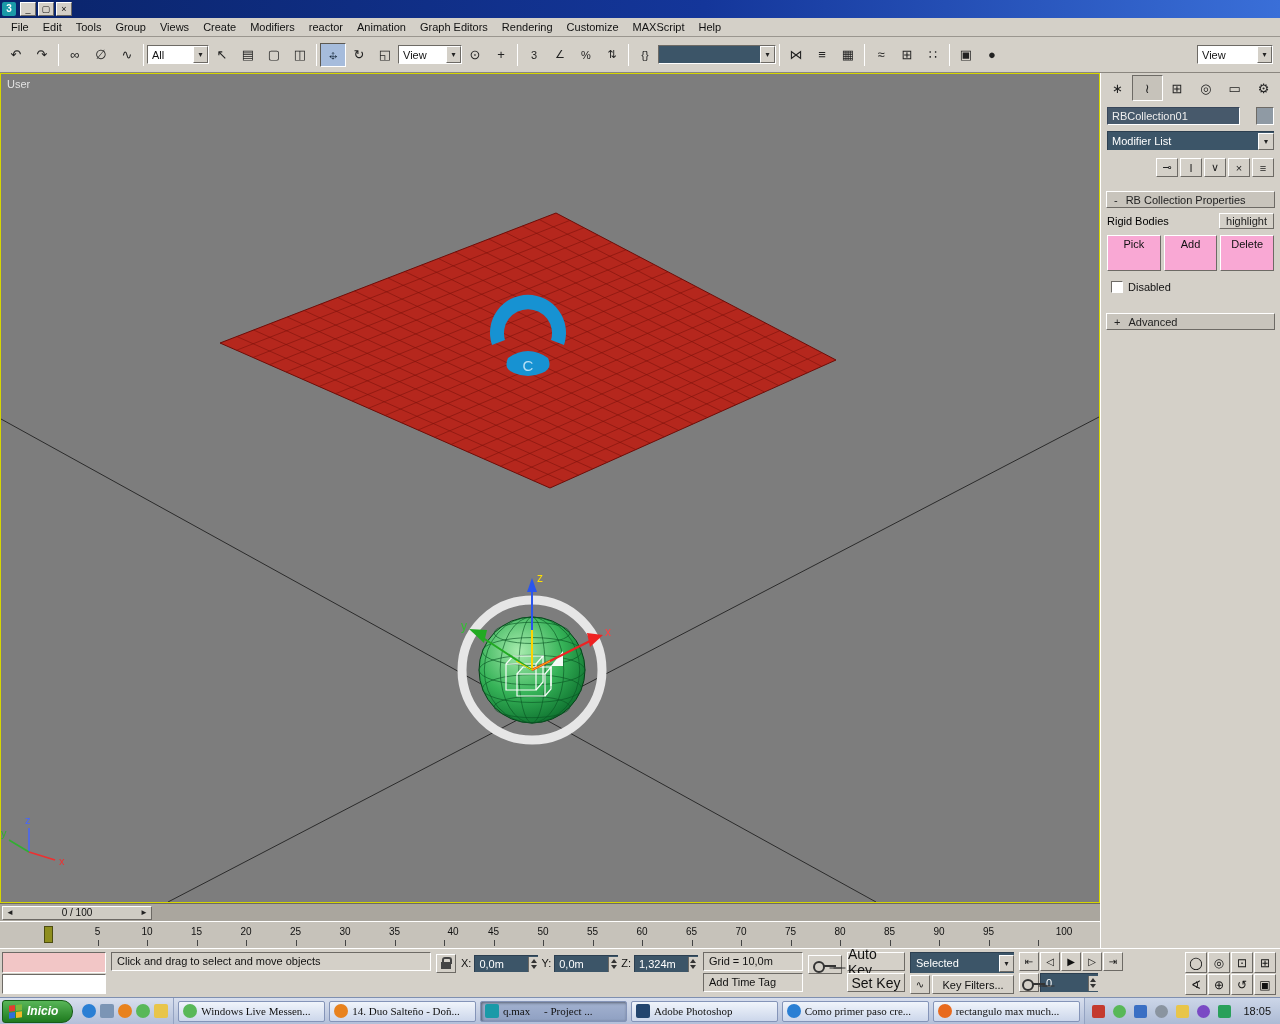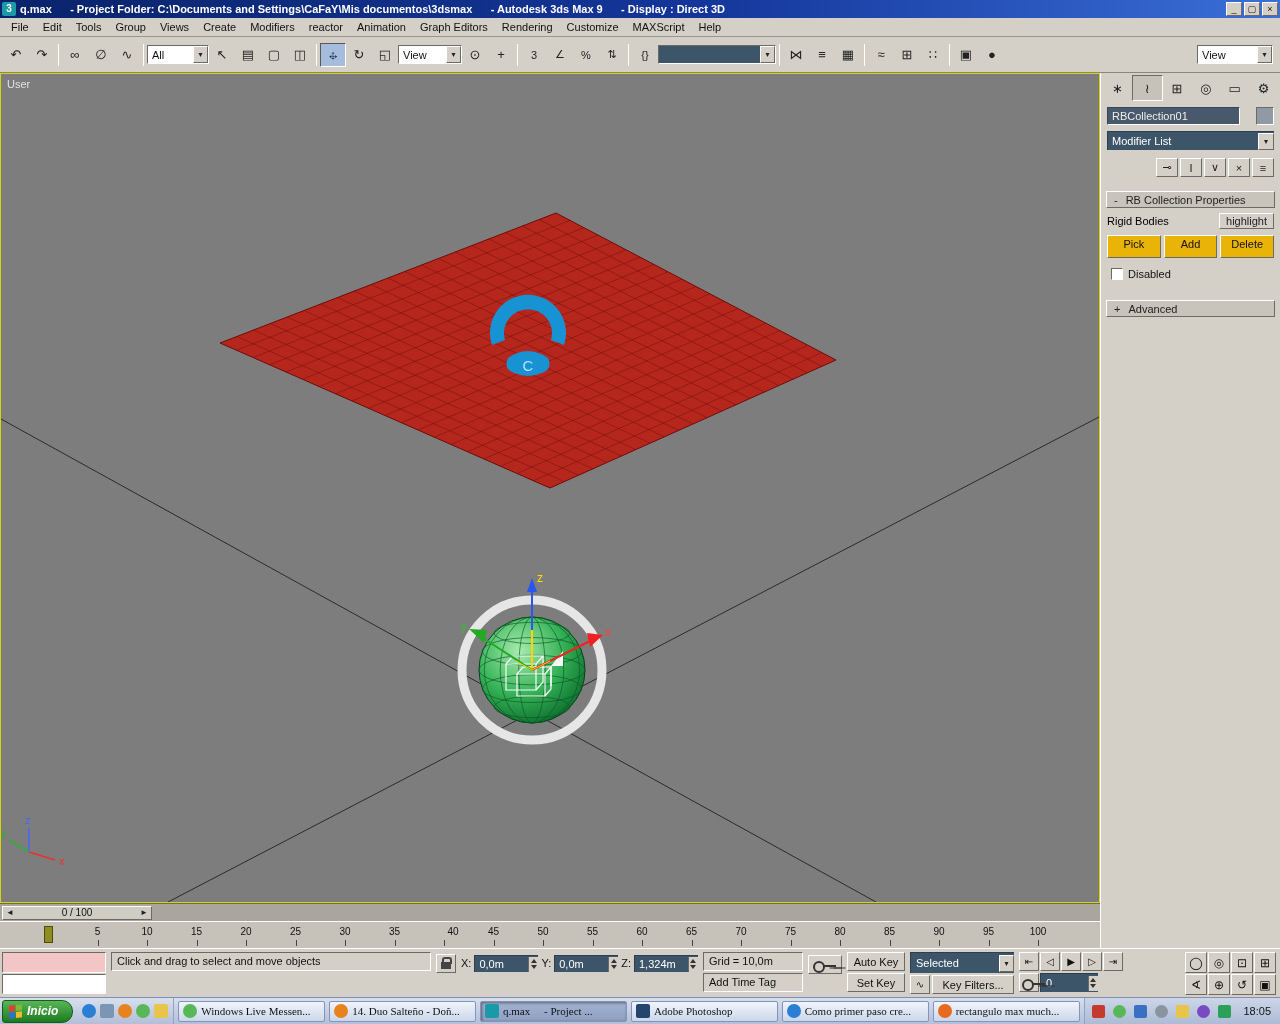--- a/index.html
+++ b/index.html
@@ -59,21 +59,21 @@
   .stackrow { height:17px; padding:2px 6px; color:#fff; background:#5f7488; }
   .stackbtns { display:flex; gap:2px; margin:4px 6px; justify-content:flex-end; }
   .sb { width:22px; height:19px; background:#d4d0c8; border-top:1px solid #fff; border-left:1px solid #fff; border-right:1px solid #6d6a65; border-bottom:1px solid #6d6a65; font-size:11px; display:flex; align-items:center; justify-content:center; color:#222; }
   .rollout { height:17px; margin:10px 5px 0; background:#c8c4bc; border-top:1px solid #fff; border-left:1px solid #fff; border-right:1px solid #6d6a65; border-bottom:1px solid #6d6a65; display:flex; align-items:center; gap:8px; padding:0 7px; color:#222; }
   .rollout.adv { margin-top:14px; }
   .rbrow { display:flex; align-items:center; margin:5px 6px 2px; }
   .hlbtn { margin-left:auto; height:16px; padding:1px 6px; background:#d4d0c8; border-top:1px solid #fff; border-left:1px solid #fff; border-right:1px solid #6d6a65; border-bottom:1px solid #6d6a65; color:#222; }
   .rblist { height:128px; margin:2px 6px; background:#47596b; border-top:1px solid #2c3f50; border-left:1px solid #2c3f50; border-right:1px solid #fff; border-bottom:1px solid #fff; overflow:hidden; }
   .rbitem { padding:3px 6px; color:#fff; }
   .pad3 { display:flex; gap:3px; margin:4px 6px; }
-  .pbtn { flex:1; height:23px; background:#eab308; border-top:1px solid #fff; border-left:1px solid #fff; border-right:1px solid #6d6a65; border-bottom:1px solid #6d6a65; font-size:11px; color:#111; text-align:center; line-height:17px; }
+  .pbtn { flex:1; height:36px; background:#f9a8d4; border-top:1px solid #fff; border-left:1px solid #fff; border-right:1px solid #6d6a65; border-bottom:1px solid #6d6a65; font-size:11px; color:#111; text-align:center; line-height:17px; }
   .chkrow { display:flex; align-items:center; gap:5px; margin:6px 10px; color:#111; }
   .chk { width:12px; height:12px; background:#fff; border-top:1px solid #6d6a65; border-left:1px solid #6d6a65; border-right:1px solid #fff; border-bottom:1px solid #fff; }
 
   
   .statusbar { height:49px; background:#d4d0c8; border-top:1px solid #fff; display:flex; gap:5px; padding:3px 2px; flex:none; }
   .listener { width:104px; display:flex; flex-direction:column; gap:1px; }
   .lrow { flex:1; border-top:1px solid #6d6a65; border-left:1px solid #6d6a65; border-right:1px solid #fff; border-bottom:1px solid #fff; }
   .lrow.pink { background:#f2c6c6; }
   .lrow.white { background:#fff; }
   .promptcol { width:320px; display:flex; flex-direction:column; gap:2px; }
@@ -89,21 +89,21 @@
   .spin { margin-left:auto; width:10px; height:15px; background:#d4d0c8; display:flex; flex-direction:column; align-items:center; justify-content:space-evenly; border-left:1px solid #6d6a65; }
   .spin i.up { width:0; height:0; border-left:3px solid transparent; border-right:3px solid transparent; border-bottom:4px solid #333; }
   .spin i.dn { width:0; height:0; border-left:3px solid transparent; border-right:3px solid transparent; border-top:4px solid #333; }
   .gridcol { width:100px; display:flex; flex-direction:column; gap:2px; }
   .keycol { padding-top:3px; }
   .bigkey { width:34px; height:19px; }
   .keyicon { position:relative; width:24px; height:12px; display:inline-block; }
   .keyicon::before { content:''; position:absolute; left:0; top:2px; width:8px; height:8px; border:2px solid #333; border-radius:50%; }
   .keyicon::after { content:''; position:absolute; left:10px; top:6px; width:13px; height:2px; background:#333; box-shadow:6px 2px 0 -0.5px #333, 10px 2px 0 -0.5px #333; }
   .akcol { display:flex; flex-direction:column; gap:2px; }
-  .akcol .sbtn { width:58px; height:19px; font-size:11px; }
+  .akcol .sbtn { width:58px; height:19px; font-size:14px; }
   .modecol { display:flex; flex-direction:column; gap:2px; }
   .ddark { width:104px; height:31px; background:#3c5568; color:#fff; display:flex; align-items:center; padding-left:5px; border-top:1px solid #2c3f50; border-left:1px solid #2c3f50; }
   .ddark .da { margin-left:auto; width:15px; height:17px; background:#d4d0c8; color:#222; font-size:8px; text-align:center; line-height:16px; border-top:1px solid #fff; border-left:1px solid #fff; border-right:1px solid #6d6a65; border-bottom:1px solid #6d6a65; }
   .kfrow { display:flex; gap:2px; }
   .kfrow .mini { width:20px; height:19px; }
   .kfrow .kf { width:82px; height:19px; font-size:11px; }
   .transport { display:flex; flex-direction:column; gap:2px; }
   .trow { display:flex; gap:1px; }
   .trow .sbtn { width:20px; height:19px; }
   .framefield { width:58px; height:19px; background:#3c5568; color:#fff; display:flex; align-items:center; padding-left:5px; border-top:1px solid #2c3f50; border-left:1px solid #2c3f50; }
@@ -127,21 +127,20 @@
   .tray .ci { width:13px; height:13px; }
   .clock { color:#111; padding-left:5px; font-size:11px; }
 </style>
 </head>
 <body>
 
 <div class="screen">
 
   <div class="titlebar">
     <span class="appicon">3</span>
-    <span class="title">q.max      - Project Folder: C:\Documents and Settings\CaFaY\Mis documentos\3dsmax      - Autodesk 3ds Max 9      - Display : Direct 3D</span>
     <span class="winbtns">
       <span class="wb">_</span>
       <span class="wb">▢</span>
       <span class="wb">×</span>
     </span>
   </div>
 
   <div class="menubar">
     <span class="mi">File</span>
     <span class="mi">Edit</span>
@@ -353,21 +352,21 @@
           <span class="tick-label" style="left: 790.5px;">75</span>
           <span class="tick-mark" style="left: 790.5px;"></span>
           <span class="tick-label" style="left: 840px;">80</span>
           <span class="tick-mark" style="left: 840px;"></span>
           <span class="tick-label" style="left: 889.5px;">85</span>
           <span class="tick-mark" style="left: 889.5px;"></span>
           <span class="tick-label" style="left: 939px;">90</span>
           <span class="tick-mark" style="left: 939px;"></span>
           <span class="tick-label" style="left: 988.5px;">95</span>
           <span class="tick-mark" style="left: 988.5px;"></span>
-          <span class="tick-label" style="left: 1038px;">100</span>
+          <span class="tick-label" style="left: 1064px;">100</span>
           <span class="tick-mark" style="left: 1038px;"></span>
         </div>
     </div>
 
     <div class="cmdpanel">
       <div class="ptabs">
         <div class="ptab">∗</div>
         <div class="ptab active">≀</div>
         <div class="ptab">⊞</div>
         <div class="ptab">◎</div>

